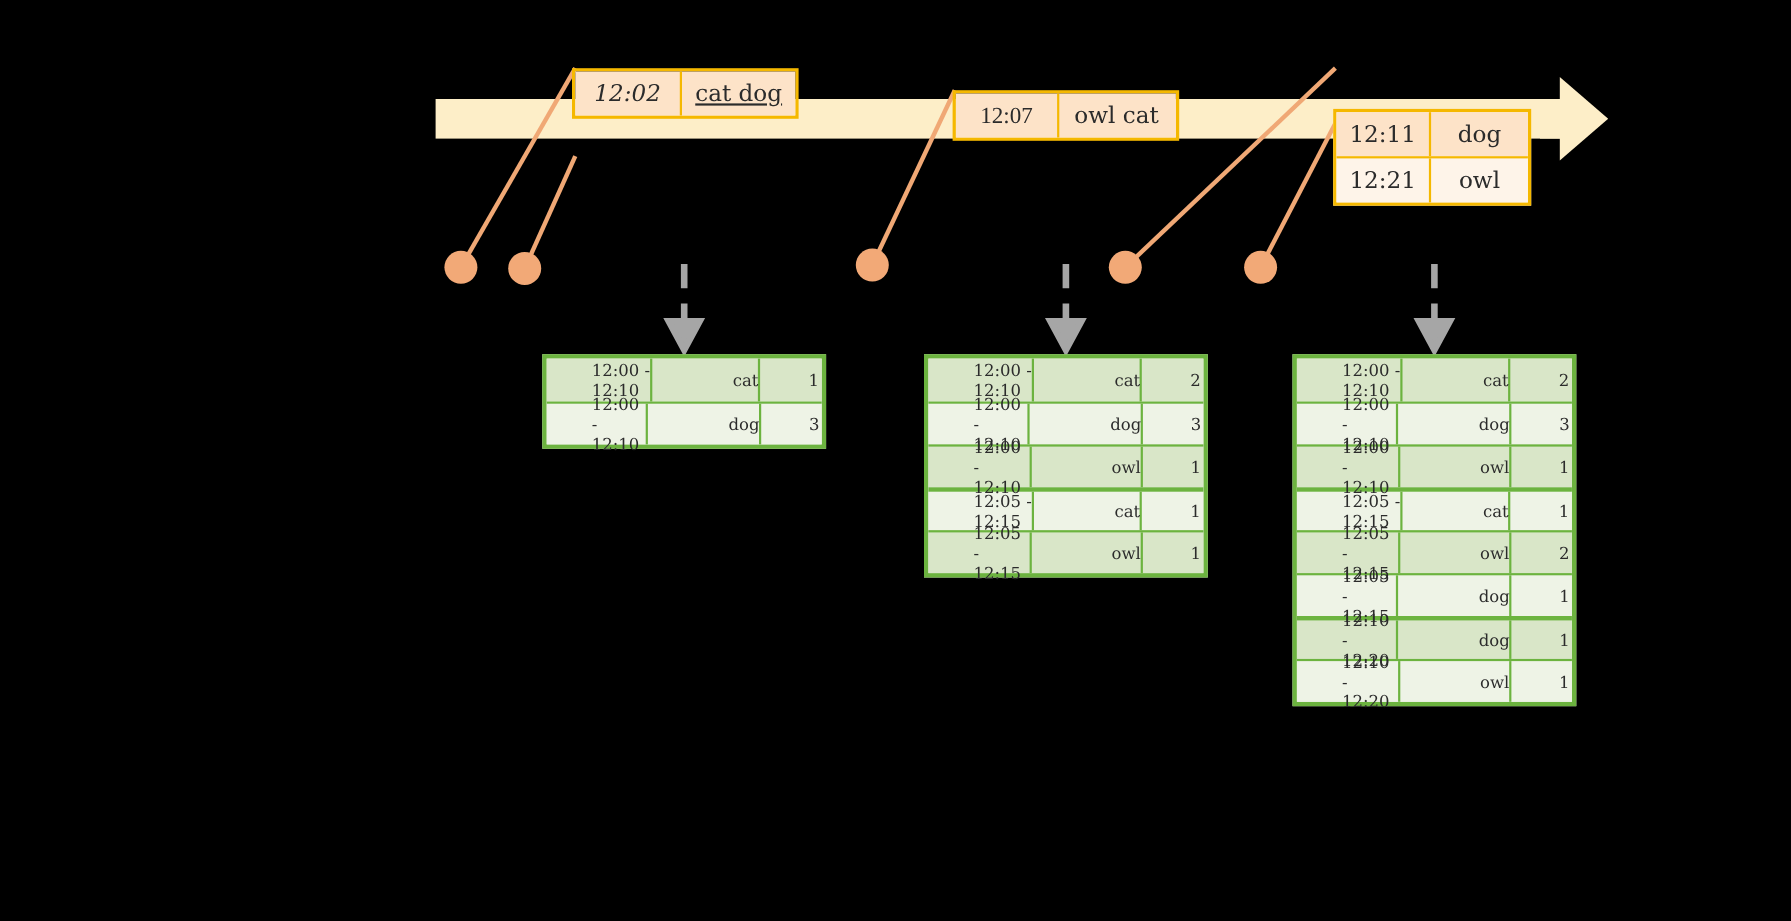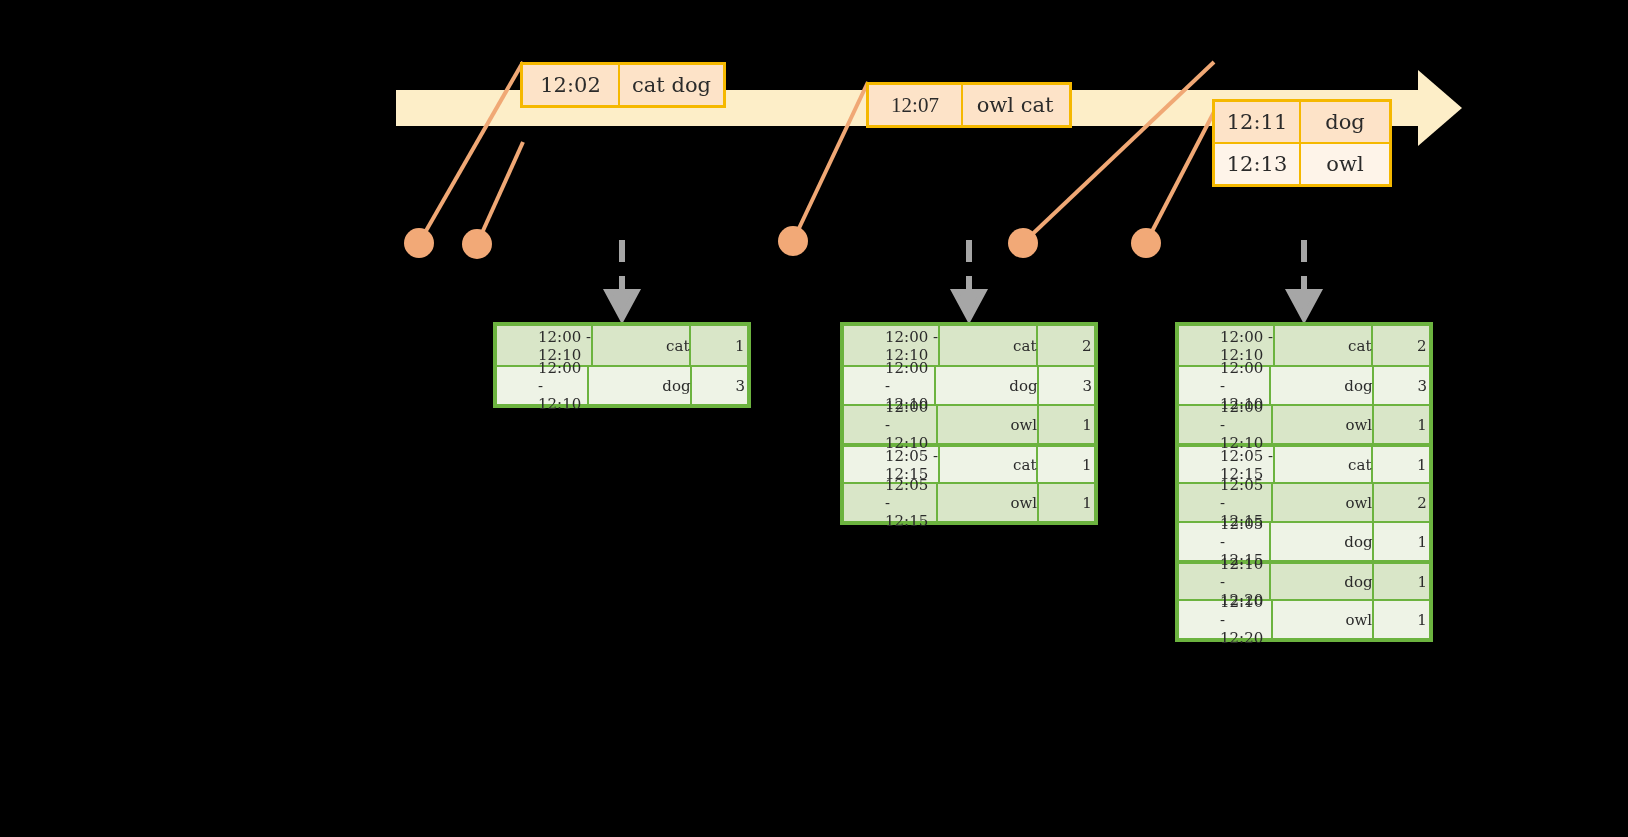--- a/index.html
+++ b/index.html
@@ -84,22 +84,22 @@
     display: flex;
     align-items: center;
     justify-content: center;
     box-sizing: border-box;
     font-size: 21px;
     color: #2b2b2b;
     font-family: "DejaVu Serif", "Liberation Serif", serif;
   }
 
   #event-box-1 { left: 520px; top: 62px; width: 206px; }
-  #event-box-1 .event-time  { width: 98px; }
-  #event-box-1 .event-words { width: 104px; }
+  #event-box-1 .event-time  { width: 98px; font-style: italic; }
+  #event-box-1 .event-words { width: 104px; text-decoration: underline; }
 
   #event-box-2 { left: 866px; top: 82px; width: 206px; }
   #event-box-2 .event-time  { width: 94px; font-family: Liberation Serif, serif; }
   #event-box-2 .event-words { width: 104px; }
 
   #event-box-3 { left: 1212px; top: 62px; width: 180px; margin-top: 37px; }
   #event-box-3 .event-time  { width: 86px; }
   #event-box-3 .event-words { width: 88px; }
 
   
@@ -209,21 +209,21 @@
       <div class="event-words">owl cat</div>
     </div>
   </div>
 
   <div class="event-box" id="event-box-3">
     <div class="event-row alt">
       <div class="event-time">12:11</div>
       <div class="event-words">dog</div>
     </div>
     <div class="event-row plain">
-      <div class="event-time">12:13</div>
+      <div class="event-time">12:21</div>
       <div class="event-words">owl</div>
     </div>
   </div>
 
   <div class="result-table" id="result-table-1">
       <div class="rt-row shade">
         <div class="rt-win">12:00 - 12:10</div>
         <div class="rt-word">cat</div>
         <div class="rt-count">1</div>
       </div>

